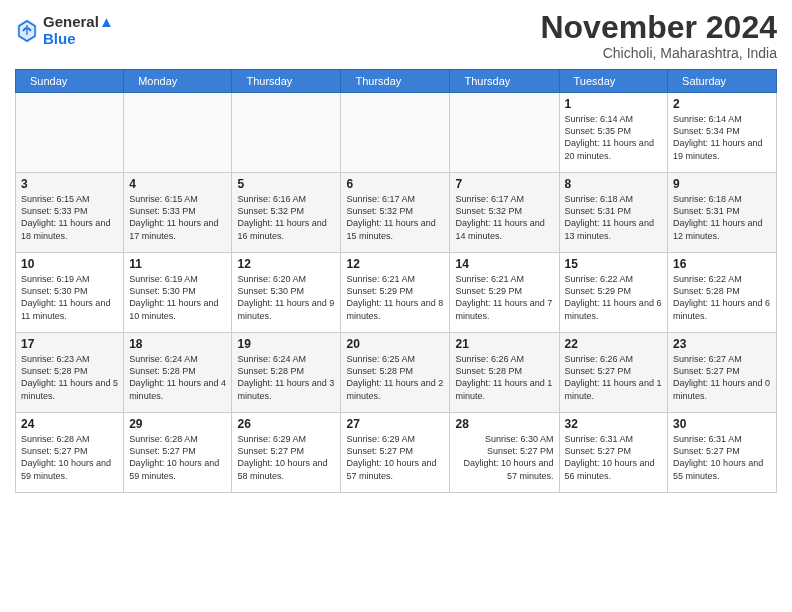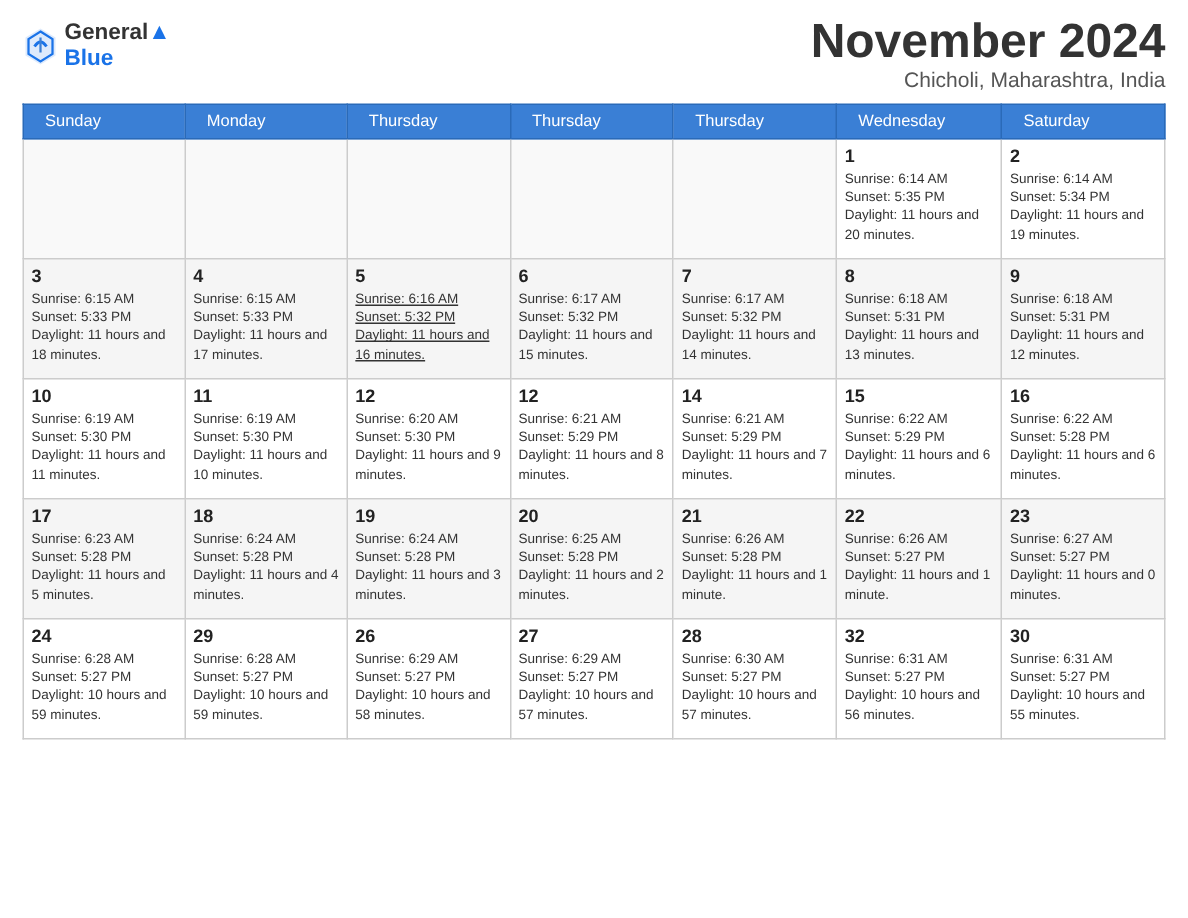--- a/index.html
+++ b/index.html
@@ -110,21 +110,21 @@
   </div>
 
   <table>
     <thead>
       <tr>
         <th>Sunday</th>
         <th>Monday</th>
         <th>Thursday</th>
         <th>Thursday</th>
         <th>Thursday</th>
-        <th>Wednesday</th>
+        <th>Tuesday</th>
         <th>Saturday</th>
       </tr>
     </thead>
     <tbody id="calendar-body">
     <tr>
           <td class="empty"></td>
           <td class="empty"></td>
           <td class="empty"></td>
           <td class="empty"></td>
           <td class="empty"></td>
@@ -149,21 +149,21 @@
 Daylight: 11 hours and 18 minutes.</div>
           </td>
           <td>
             <div class="day-num">4</div>
             <div class="day-info" style="white-space: pre-line;">Sunrise: 6:15 AM
 Sunset: 5:33 PM
 Daylight: 11 hours and 17 minutes.</div>
           </td>
           <td>
             <div class="day-num">5</div>
-            <div class="day-info" style="white-space: pre-line; text-decoration: underline;">Sunrise: 6:16 AM
+            <div class="day-info" style="white-space: pre-line;">Sunrise: 6:16 AM
 Sunset: 5:32 PM
 Daylight: 11 hours and 16 minutes.</div>
           </td>
           <td>
             <div class="day-num">6</div>
             <div class="day-info" style="white-space: pre-line;">Sunrise: 6:17 AM
 Sunset: 5:32 PM
 Daylight: 11 hours and 15 minutes.</div>
           </td>
           <td>
@@ -293,21 +293,21 @@
 Daylight: 10 hours and 58 minutes.</div>
           </td>
           <td>
             <div class="day-num">27</div>
             <div class="day-info" style="white-space: pre-line;">Sunrise: 6:29 AM
 Sunset: 5:27 PM
 Daylight: 10 hours and 57 minutes.</div>
           </td>
           <td>
             <div class="day-num">28</div>
-            <div class="day-info" style="white-space: pre-line;">Sunrise: 6:30 AM
+            <div class="day-info" style="white-space: pre-line; text-align: right;">Sunrise: 6:30 AM
 Sunset: 5:27 PM
 Daylight: 10 hours and 57 minutes.</div>
           </td>
           <td>
             <div class="day-num">32</div>
             <div class="day-info" style="white-space: pre-line;">Sunrise: 6:31 AM
 Sunset: 5:27 PM
 Daylight: 10 hours and 56 minutes.</div>
           </td>
           <td>

